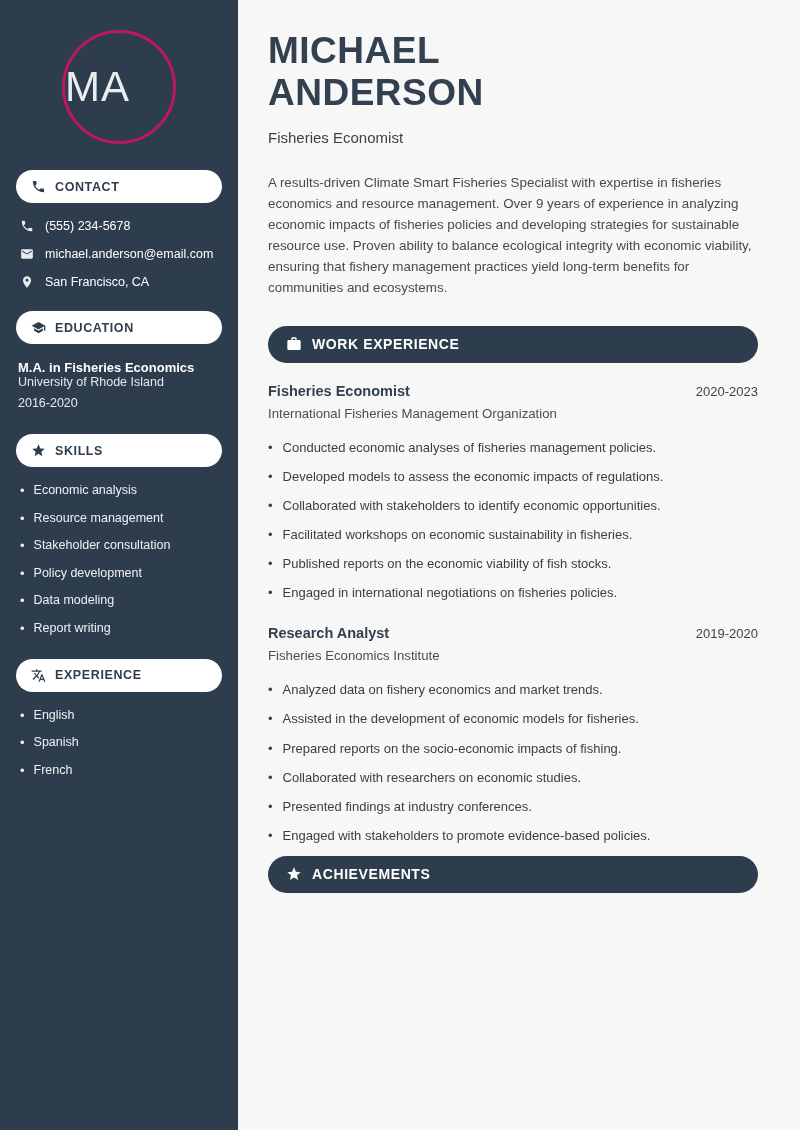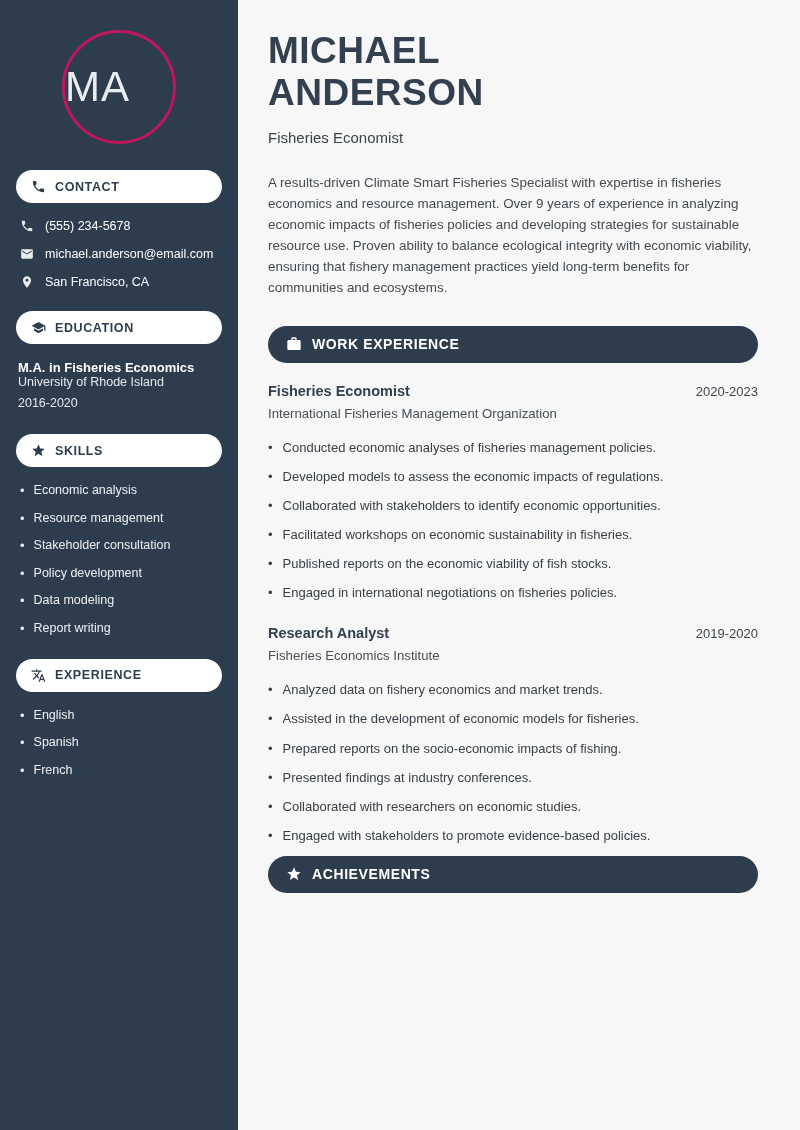--- a/index.html
+++ b/index.html
@@ -224,22 +224,22 @@
     <section class="job job2">
       <div class="job-head">
         <span class="job-role">Research Analyst</span>
         <span class="job-dates">2019-2020</span>
       </div>
       <div class="job-company">Fisheries Economics Institute</div>
       <ul class="bullet-list tight">
         <li>Analyzed data on fishery economics and market trends.</li>
         <li>Assisted in the development of economic models for fisheries.</li>
         <li>Prepared reports on the socio-economic impacts of fishing.</li>
+        <li>Collaborated with researchers on economic studies.</li>
         <li>Presented findings at industry conferences.</li>
-        <li>Collaborated with researchers on economic studies.</li>
         <li>Engaged with stakeholders to promote evidence-based policies.</li>
       </ul>
     </section>
 
     <div class="section-pill ach-pill">
       <svg viewBox="0 0 24 24">
           <path d="M12 17.27L18.18 21l-1.64-7.03L22 9.24l-7.19-.61L12 2 9.19 8.63 2 9.24l5.46 4.73L5.82 21z"></path>
         </svg>
       <span>ACHIEVEMENTS</span>
     </div>

